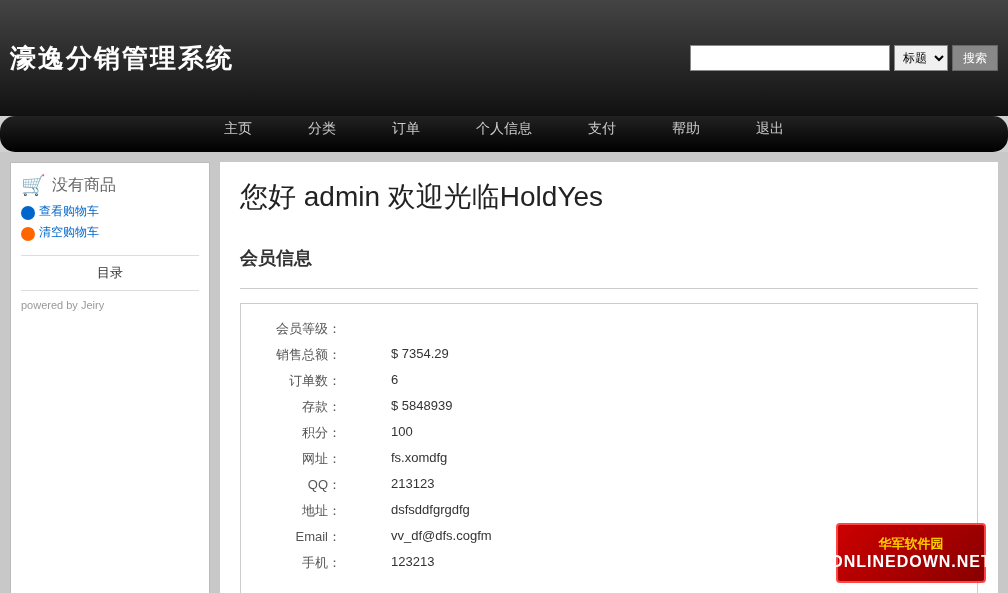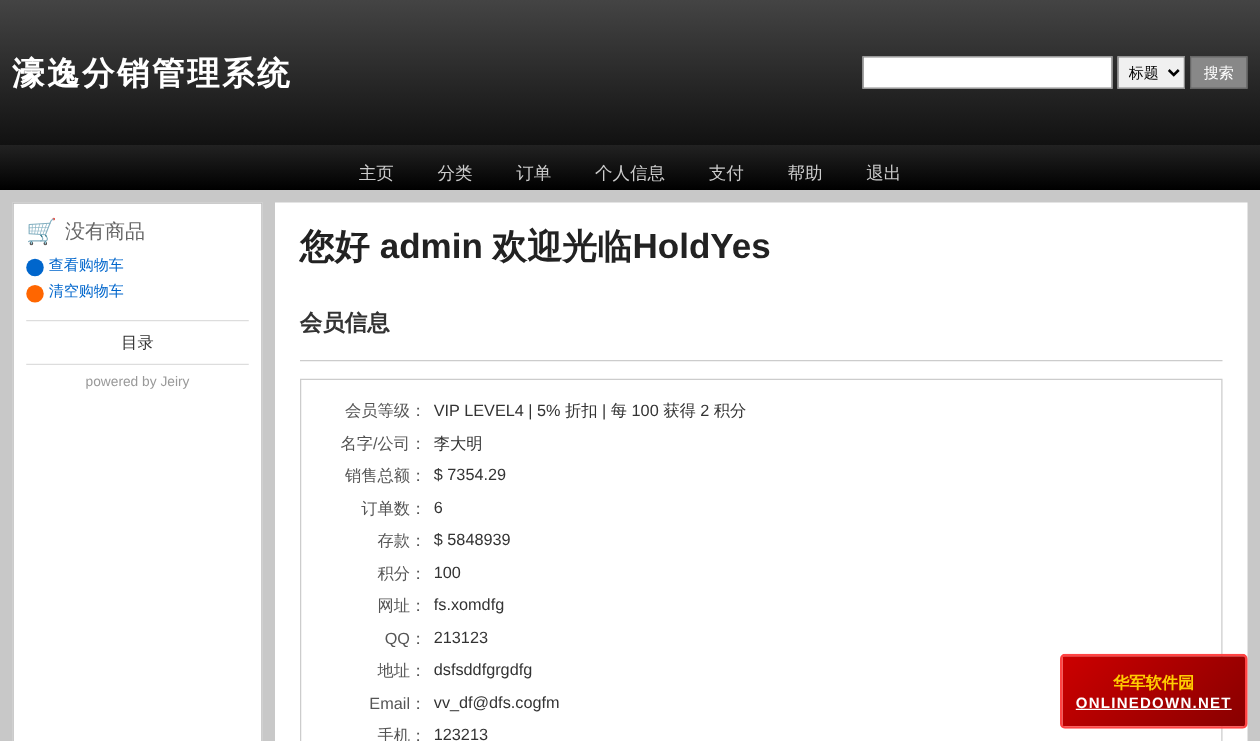--- a/index.html
+++ b/index.html
@@ -47,24 +47,25 @@
       color: #fff;
       border: 1px solid #666;
       cursor: pointer;
       font-size: 12px;
     }
 
     
     .nav {
       background: linear-gradient(to bottom, #222, #000);
       display: flex;
-      align-items: flex-end;
+      align-items: flex-start;
       justify-content: center;
       height: 36px;
-      gap: 19px;
+      gap: 40px;
+      border-radius: 15px;
     }
     .nav-item {
       color: #ccc;
       font-size: 14px;
       cursor: pointer;
       text-decoration: none;
       padding: 4px 8px;
     }
 
     
@@ -130,33 +131,33 @@
       font-size: 13px;
       color: #333;
       padding: 8px 0;
       border-bottom: 1px solid #ddd;
       width: 100%;
     }
     .powered-text {
       font-size: 11px;
       color: #999;
       margin-top: 8px;
-      text-align: center;
+      text-align: left;
       width: 100%;
     }
 
     
     .content {
       flex: 1;
       background: #fff;
       padding: 16px 20px;
     }
     .welcome-title {
       font-size: 28px;
-      font-weight: bold;
+      font-weight: normal;
       color: #222;
       margin-bottom: 20px;
       padding-bottom: 10px;
     }
     .section-title {
       font-size: 18px;
       color: #333;
       font-weight: bold;
       margin-bottom: 14px;
       padding-bottom: 18px;
@@ -165,59 +166,59 @@
     .member-info-box {
       border: 1px solid #ccc;
       padding: 16px 20px;
       background: #fff;
     }
     .info-row {
       display: flex;
       margin-bottom: 8px;
       font-size: 13px;
       color: #333;
+      gap: 44px;
     }
     .info-label {
       text-align: right;
       width: 80px;
       color: #555;
       flex-shrink: 0;
     }
     .info-value {
       margin-left: 6px;
       color: #333;
     }
 
     
     .watermark {
       position: fixed;
       bottom: 10px;
-      right: 10px;
+      right: 22px;
       width: 150px;
       height: 60px;
       background: linear-gradient(135deg, #cc0000, #880000);
       border: 2px solid #ff4444;
       display: flex;
       flex-direction: column;
       align-items: center;
       justify-content: center;
       color: #fff;
       font-size: 11px;
       font-weight: bold;
       border-radius: 4px;
     }
     .watermark-top {
       font-size: 13px;
       color: #ffcc00;
     }
     .watermark-bottom {
-      font-size: 12px;
+      font-size: 16px;
       color: #fff;
       letter-spacing: 1px;
-      text-decoration: underline;
     }
   </style>
 </head>
 <body>
 
 <div class="header">
   <div class="header-title">濠逸分销管理系统</div>
   <div class="header-search">
     <input class="search-input" type="text" placeholder="" style="">
     <select class="search-select">
@@ -258,25 +259,20 @@
     <div class="powered-text">powered by Jeiry</div>
   </div>
 
   <div class="content">
     <div class="welcome-title">您好 admin  欢迎光临HoldYes</div>
     <div class="section-title">会员信息</div>
 
     <div class="member-info-box">
       <div class="info-row">
         <span class="info-label">会员等级：</span>
-        <span class="info-value">VIP LEVEL4 | 5% 折扣 | 每 100 获得 2 积分</span>
-      </div>
-      <div class="info-row">
-        <span class="info-label">名字/公司：</span>
-        <span class="info-value">李大明</span>
       </div>
       <div class="info-row">
         <span class="info-label">销售总额：</span>
         <span class="info-value">$ 7354.29</span>
       </div>
       <div class="info-row">
         <span class="info-label">订单数：</span>
         <span class="info-value">6</span>
       </div>
       <div class="info-row">

